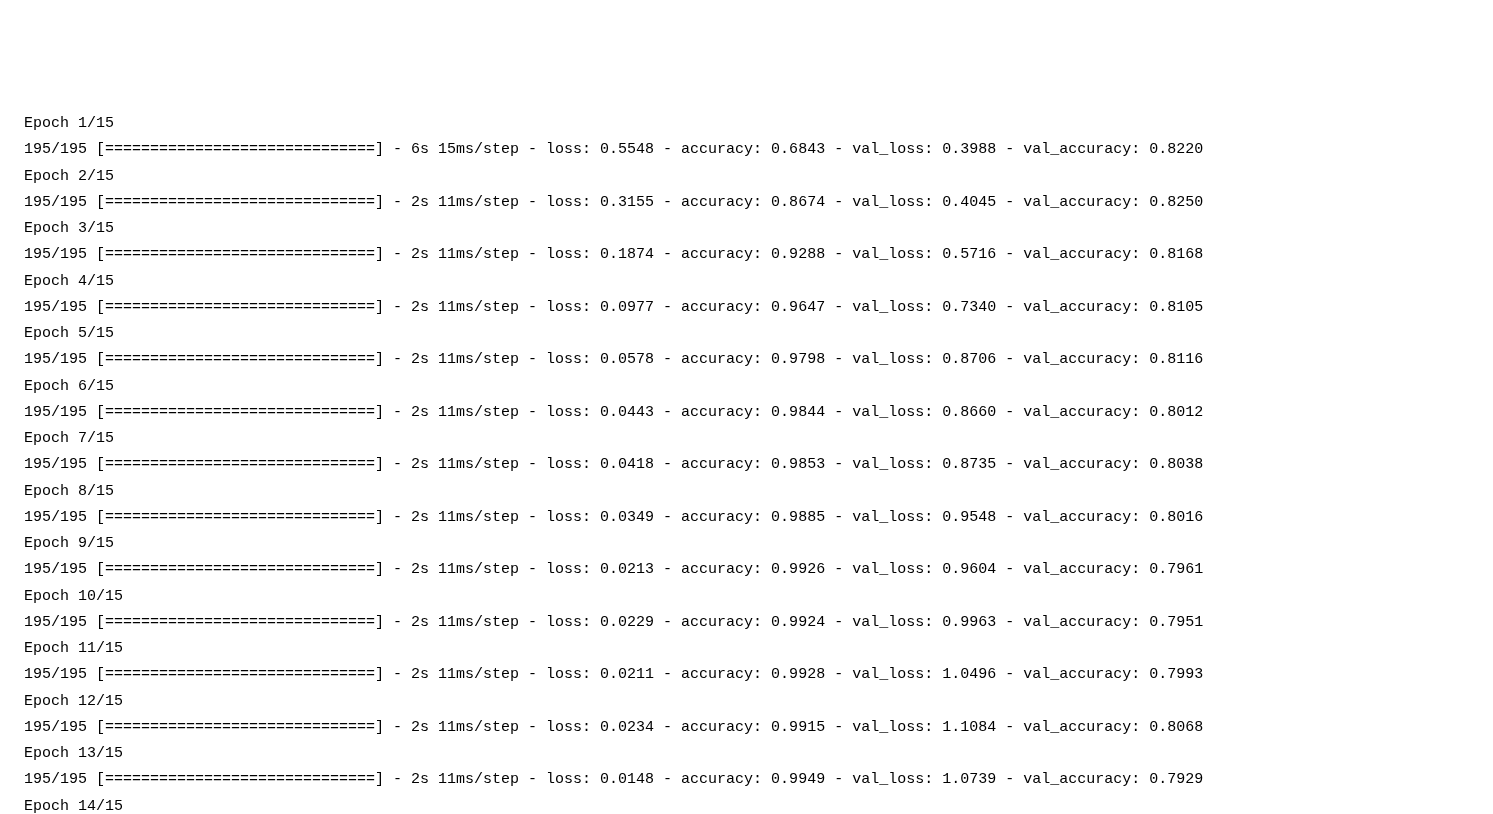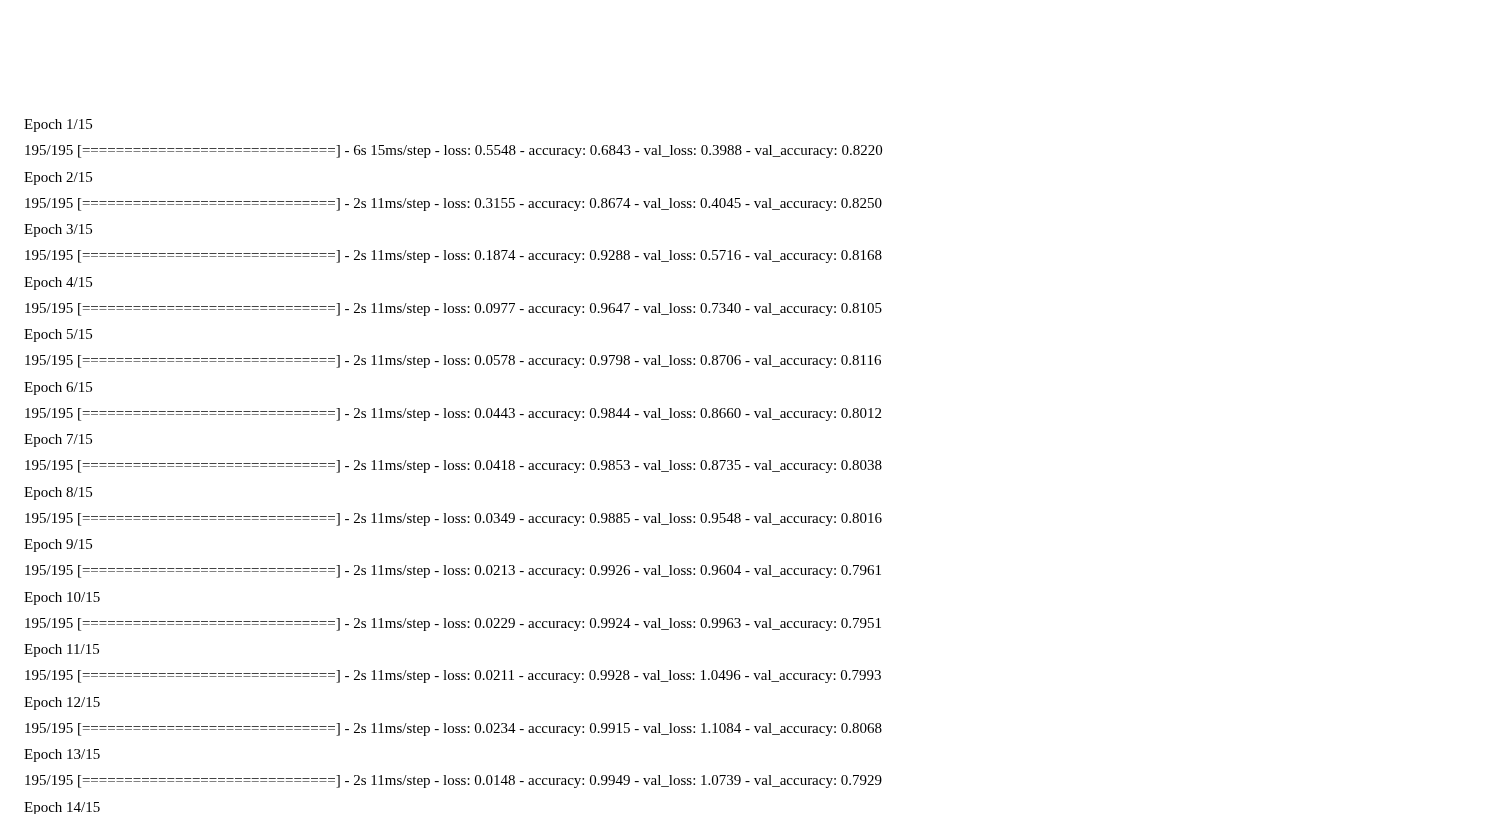--- a/index.html
+++ b/index.html
@@ -15,21 +15,20 @@
       color: #000000;
       padding: 6px 0 0 24px;
       white-space: pre;
       position: relative;
     }
     .log-container {
       display: block;
     }
     .log-line {
       display: block;
-      font-family: Liberation Serif, serif;
     }
   </style>
 </head>
 <body>
 
 
 
 <div class="log-container" id="log"><div class="log-line">Epoch 1/15</div><div class="log-line">195/195 [==============================] - 6s 15ms/step - loss: 0.5548 - accuracy: 0.6843 - val_loss: 0.3988 - val_accuracy: 0.8220</div><div class="log-line">Epoch 2/15</div><div class="log-line">195/195 [==============================] - 2s 11ms/step - loss: 0.3155 - accuracy: 0.8674 - val_loss: 0.4045 - val_accuracy: 0.8250</div><div class="log-line">Epoch 3/15</div><div class="log-line">195/195 [==============================] - 2s 11ms/step - loss: 0.1874 - accuracy: 0.9288 - val_loss: 0.5716 - val_accuracy: 0.8168</div><div class="log-line">Epoch 4/15</div><div class="log-line">195/195 [==============================] - 2s 11ms/step - loss: 0.0977 - accuracy: 0.9647 - val_loss: 0.7340 - val_accuracy: 0.8105</div><div class="log-line">Epoch 5/15</div><div class="log-line">195/195 [==============================] - 2s 11ms/step - loss: 0.0578 - accuracy: 0.9798 - val_loss: 0.8706 - val_accuracy: 0.8116</div><div class="log-line">Epoch 6/15</div><div class="log-line">195/195 [==============================] - 2s 11ms/step - loss: 0.0443 - accuracy: 0.9844 - val_loss: 0.8660 - val_accuracy: 0.8012</div><div class="log-line">Epoch 7/15</div><div class="log-line">195/195 [==============================] - 2s 11ms/step - loss: 0.0418 - accuracy: 0.9853 - val_loss: 0.8735 - val_accuracy: 0.8038</div><div class="log-line">Epoch 8/15</div><div class="log-line">195/195 [==============================] - 2s 11ms/step - loss: 0.0349 - accuracy: 0.9885 - val_loss: 0.9548 - val_accuracy: 0.8016</div><div class="log-line">Epoch 9/15</div><div class="log-line">195/195 [==============================] - 2s 11ms/step - loss: 0.0213 - accuracy: 0.9926 - val_loss: 0.9604 - val_accuracy: 0.7961</div><div class="log-line">Epoch 10/15</div><div class="log-line">195/195 [==============================] - 2s 11ms/step - loss: 0.0229 - accuracy: 0.9924 - val_loss: 0.9963 - val_accuracy: 0.7951</div><div class="log-line">Epoch 11/15</div><div class="log-line">195/195 [==============================] - 2s 11ms/step - loss: 0.0211 - accuracy: 0.9928 - val_loss: 1.0496 - val_accuracy: 0.7993</div><div class="log-line">Epoch 12/15</div><div class="log-line">195/195 [==============================] - 2s 11ms/step - loss: 0.0234 - accuracy: 0.9915 - val_loss: 1.1084 - val_accuracy: 0.8068</div><div class="log-line">Epoch 13/15</div><div class="log-line">195/195 [==============================] - 2s 11ms/step - loss: 0.0148 - accuracy: 0.9949 - val_loss: 1.0739 - val_accuracy: 0.7929</div><div class="log-line">Epoch 14/15</div></div>
 
 

